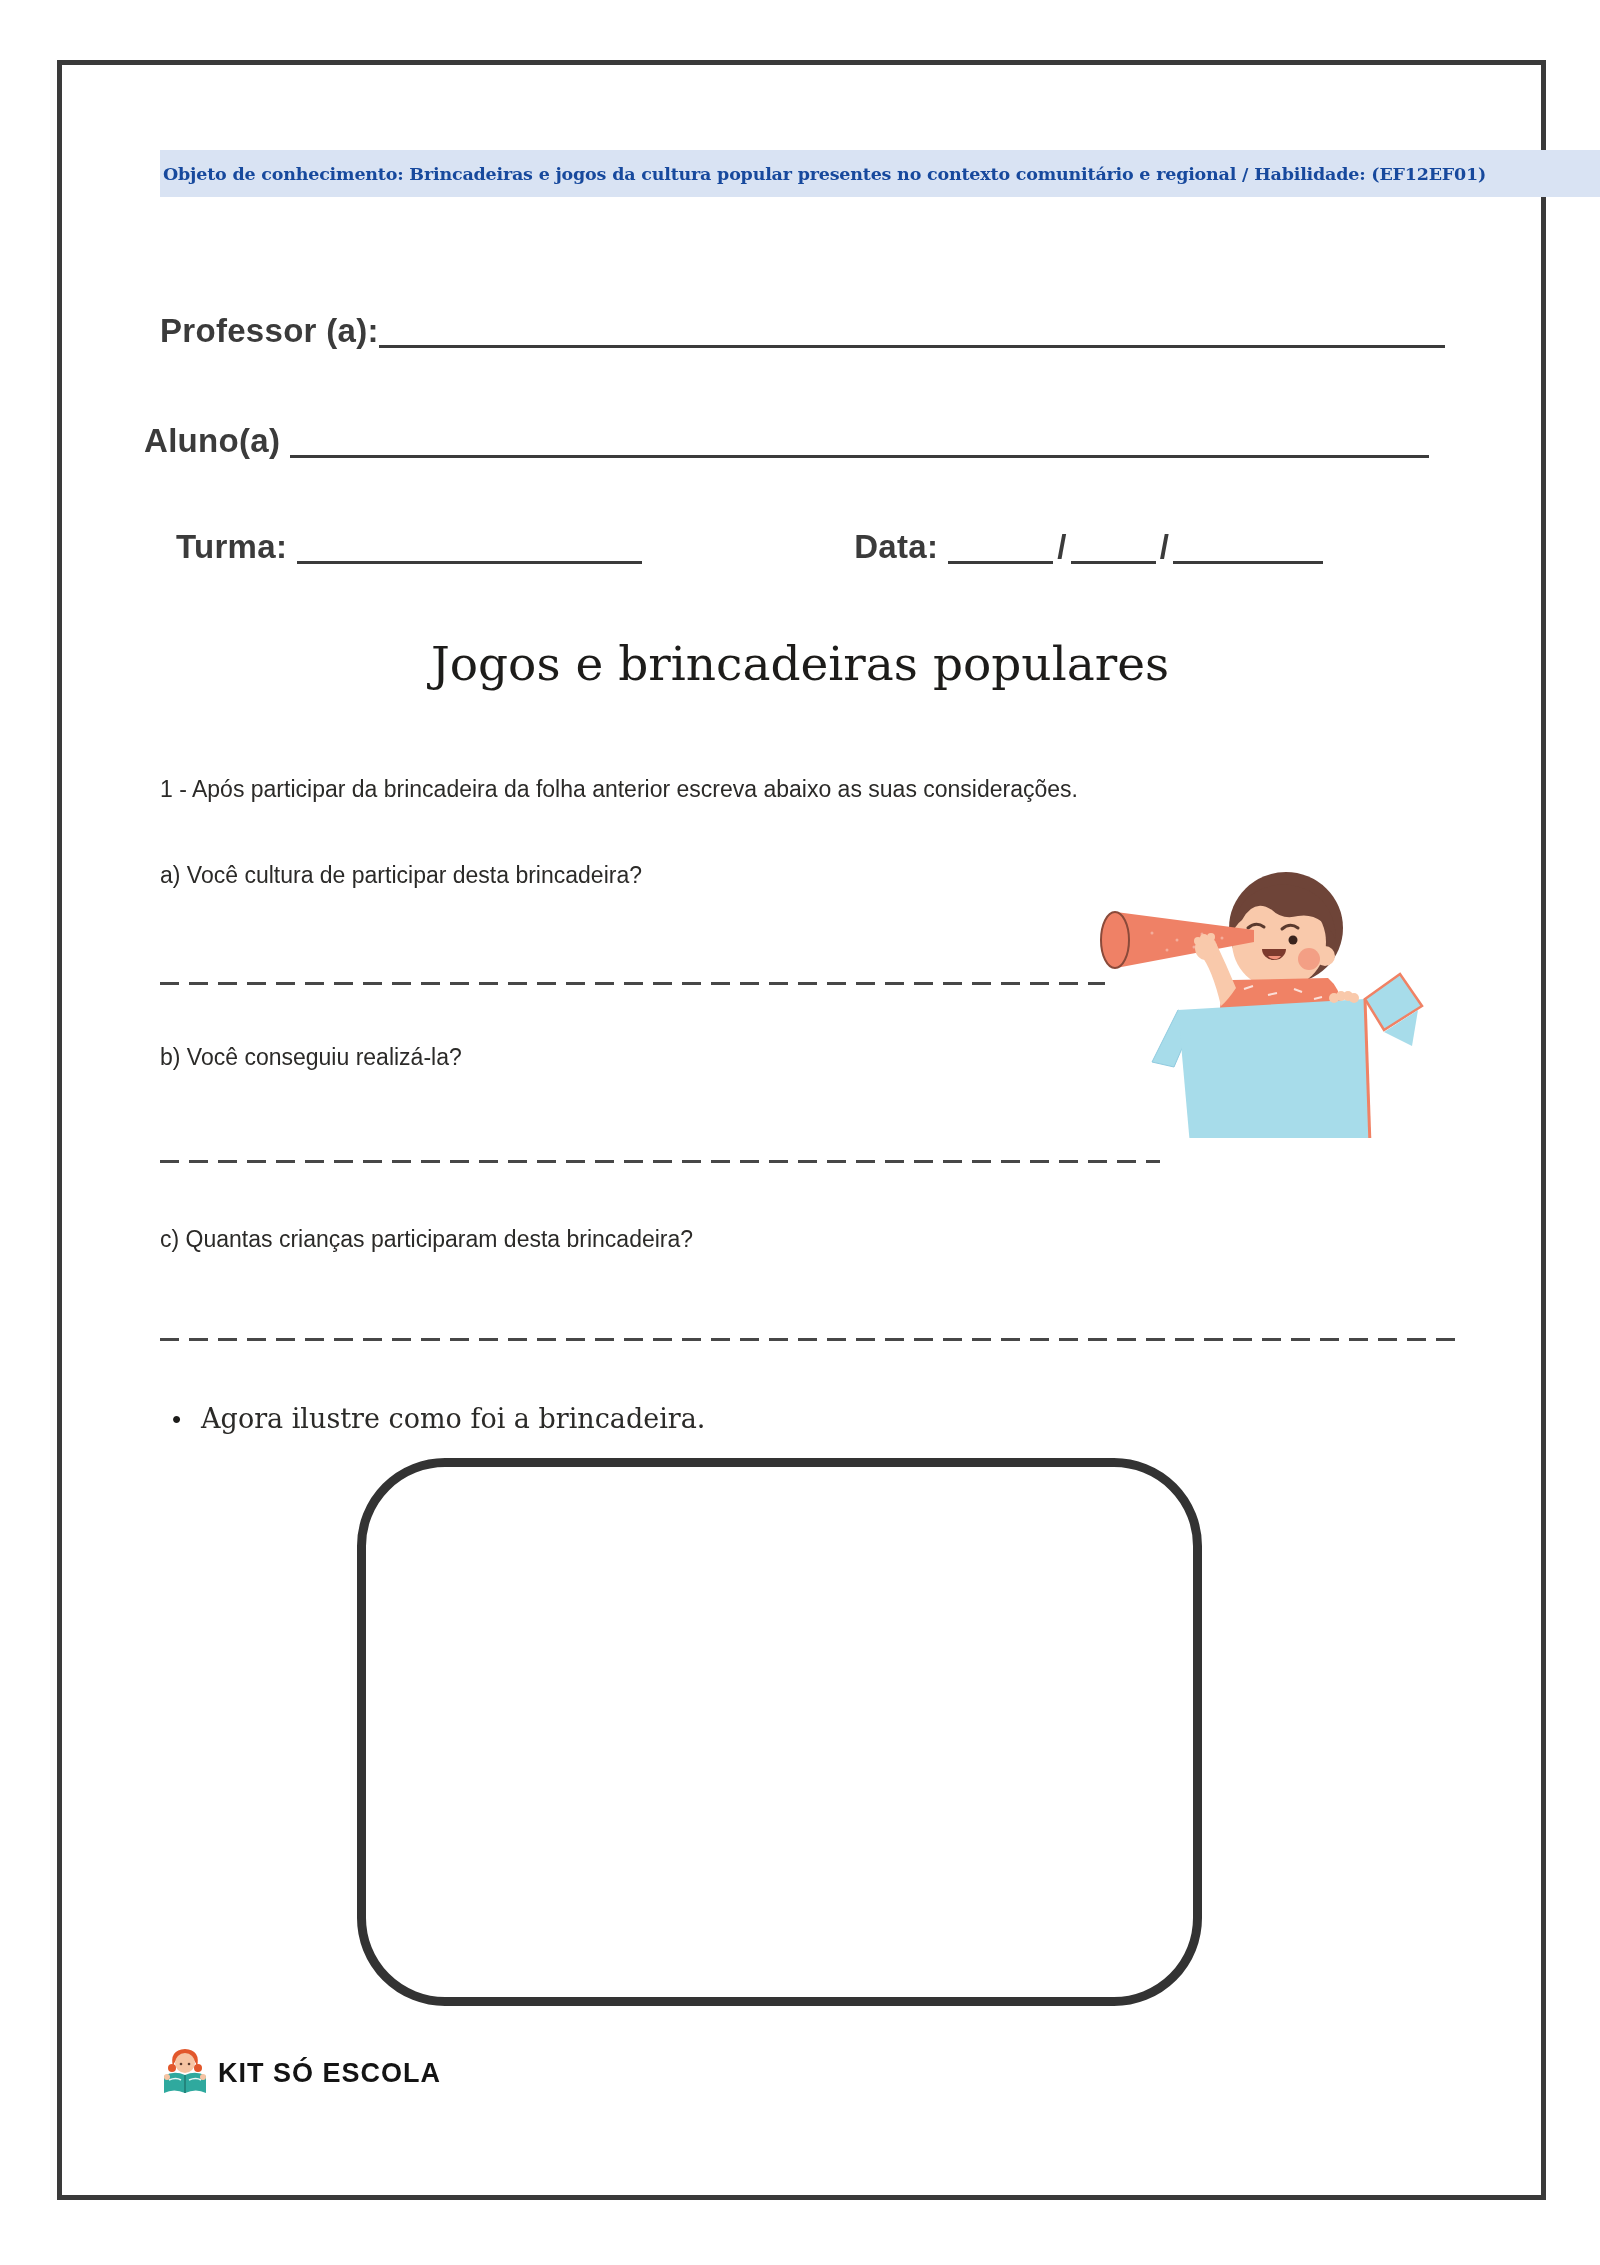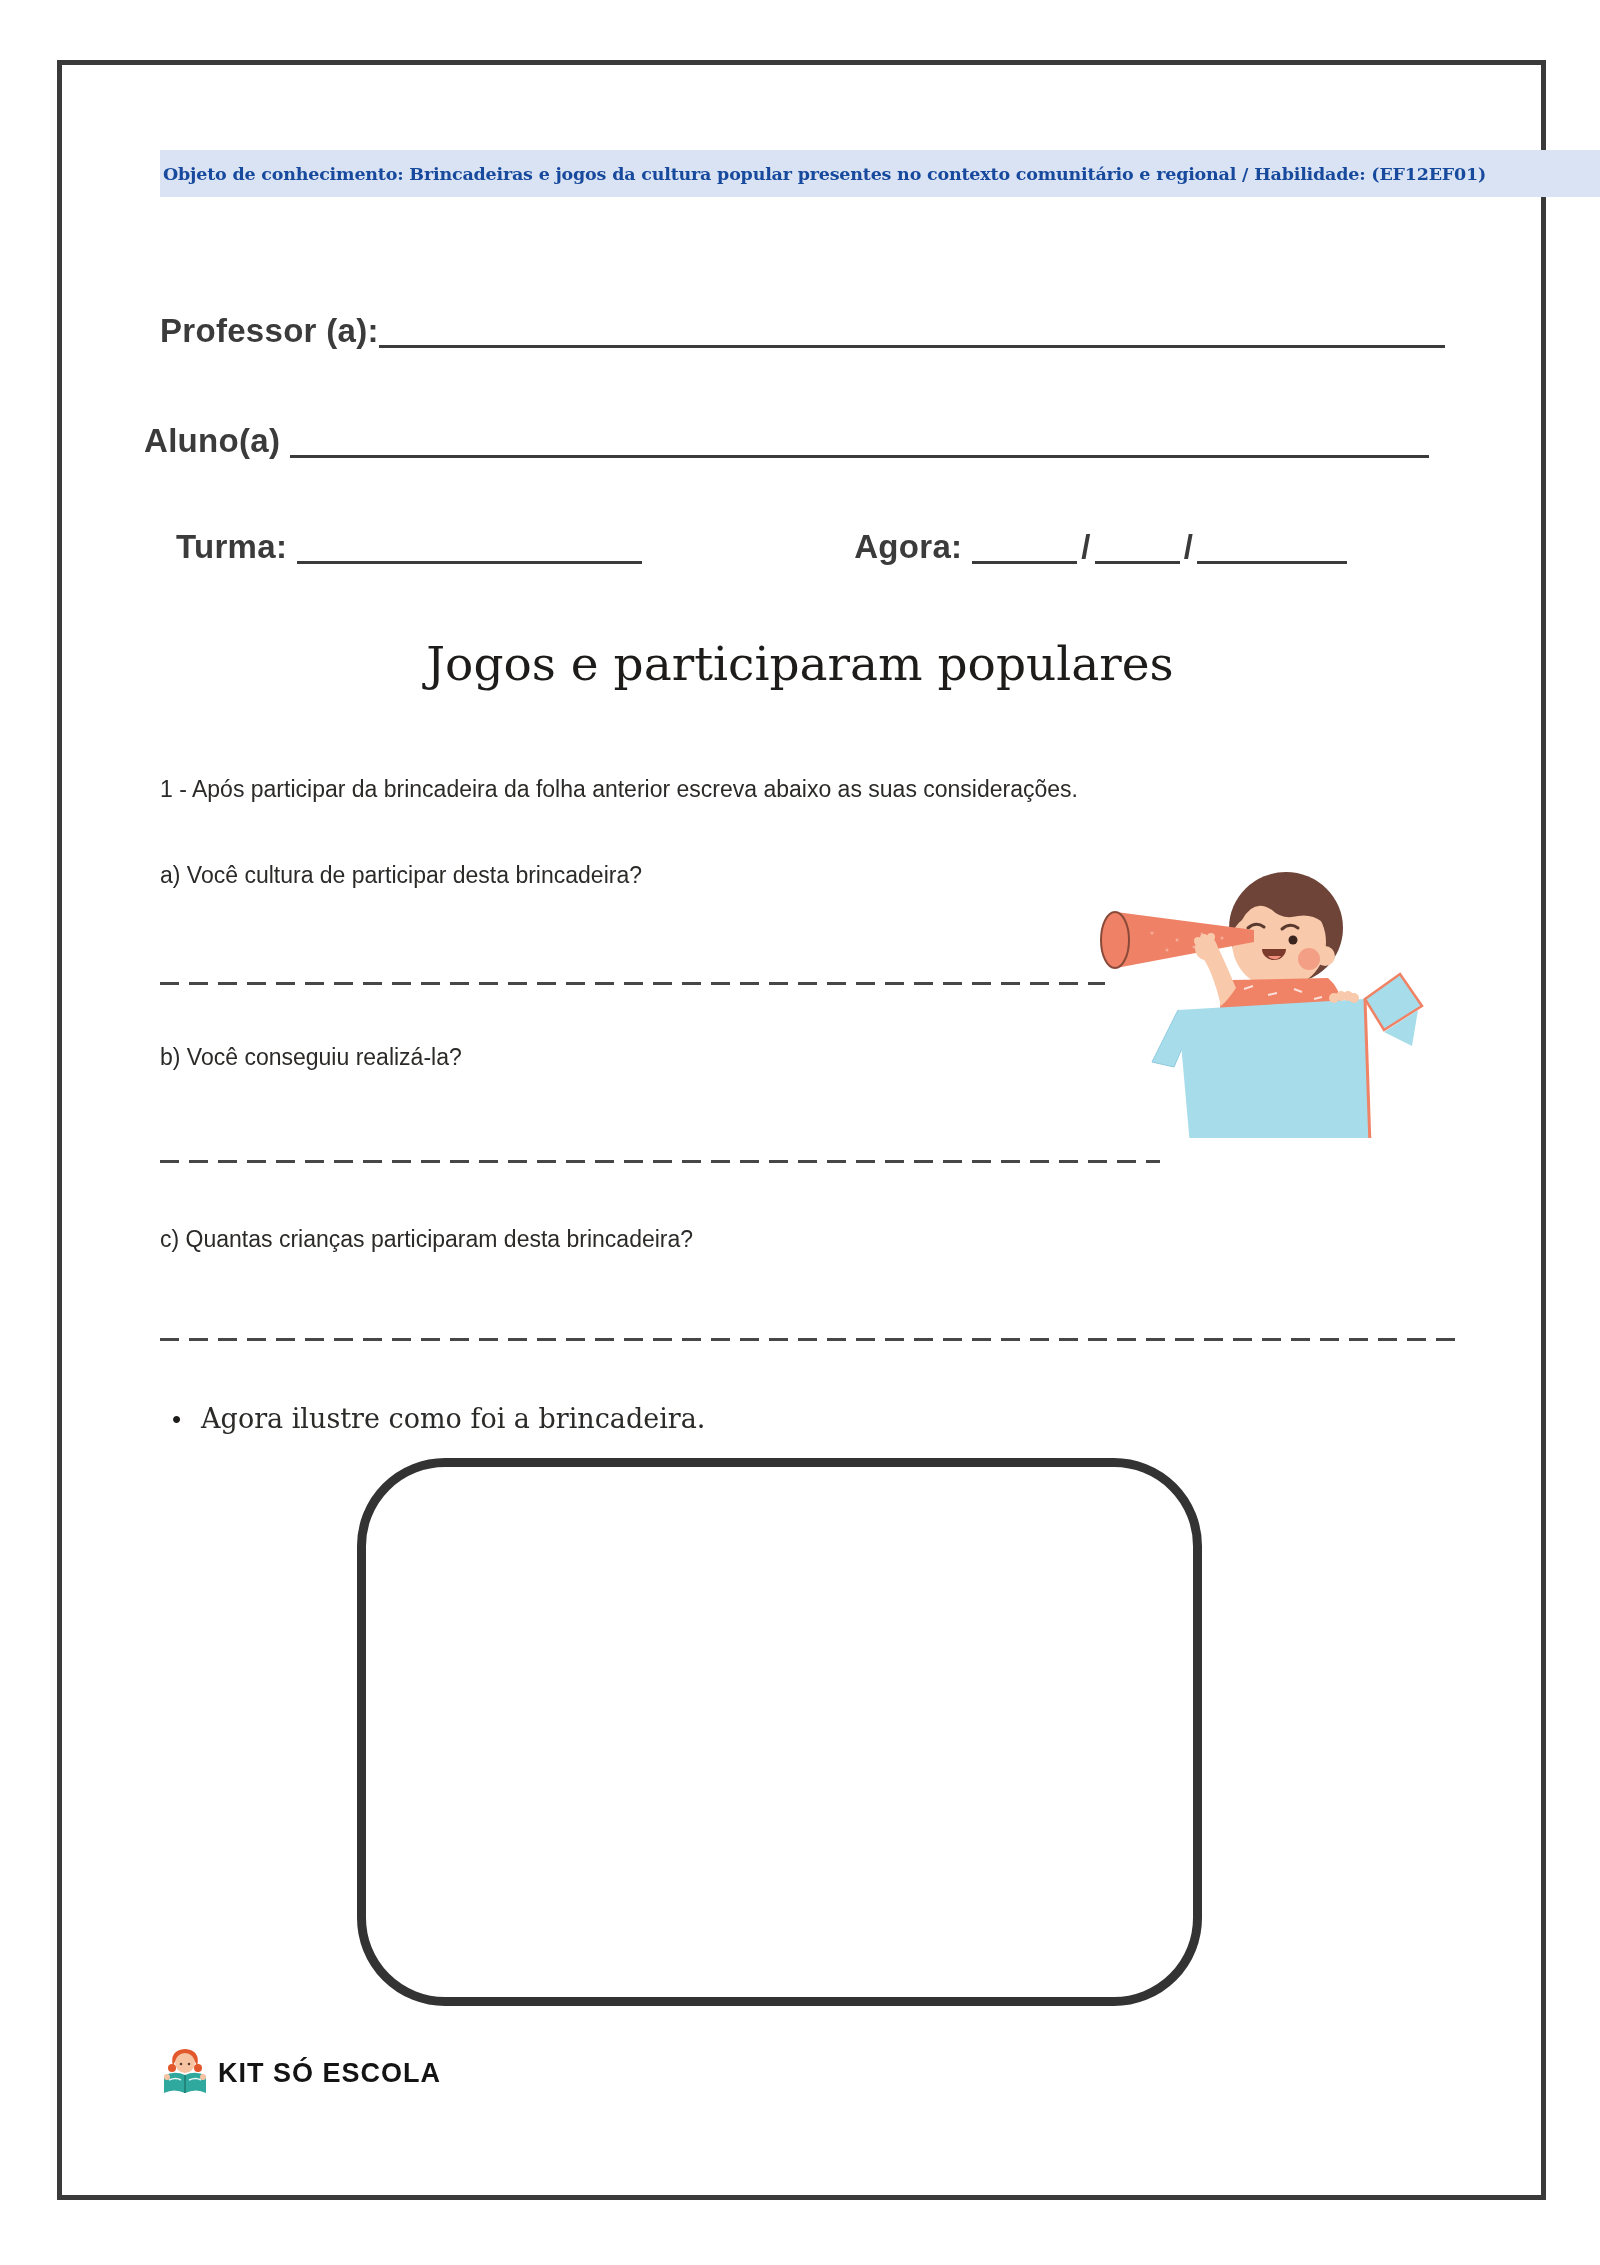--- a/index.html
+++ b/index.html
@@ -67,29 +67,29 @@
 
 <div class="fieldrow row-aluno">
   <span class="lbl">Aluno(a)</span>
   <span class="blank grow" style="margin-left:10px;"></span>
 </div>
 
 <div class="fieldrow row-turma">
   <span class="lbl">Turma:</span>
   <span class="blank" style="width:345px;margin-left:10px;"></span>
   <span class="spacer"></span>
-  <span class="lbl">Agora:</span>
+  <span class="lbl">Data:</span>
   <span class="blank" style="width:105px;margin-left:10px;"></span>
   <span class="lbl slash">/</span>
   <span class="blank" style="width:85px;"></span>
   <span class="lbl slash">/</span>
   <span class="blank" style="width:150px;"></span>
 </div>
 
-<div class="title">Jogos e participaram populares</div>
+<div class="title">Jogos e brincadeiras populares</div>
 
 <div class="q q-intro">1 - Após participar da brincadeira da folha anterior escreva abaixo as suas considerações.</div>
 <div class="q q-a">a) Você cultura de participar desta brincadeira?</div>
 <div class="dash dash-1"></div>
 <div class="q q-b">b) Você conseguiu realizá-la?</div>
 <div class="dash dash-2"></div>
 <div class="q q-c">c) Quantas crianças participaram desta brincadeira?</div>
 <div class="dash dash-3"></div>
 
 <div class="bulletrow">

